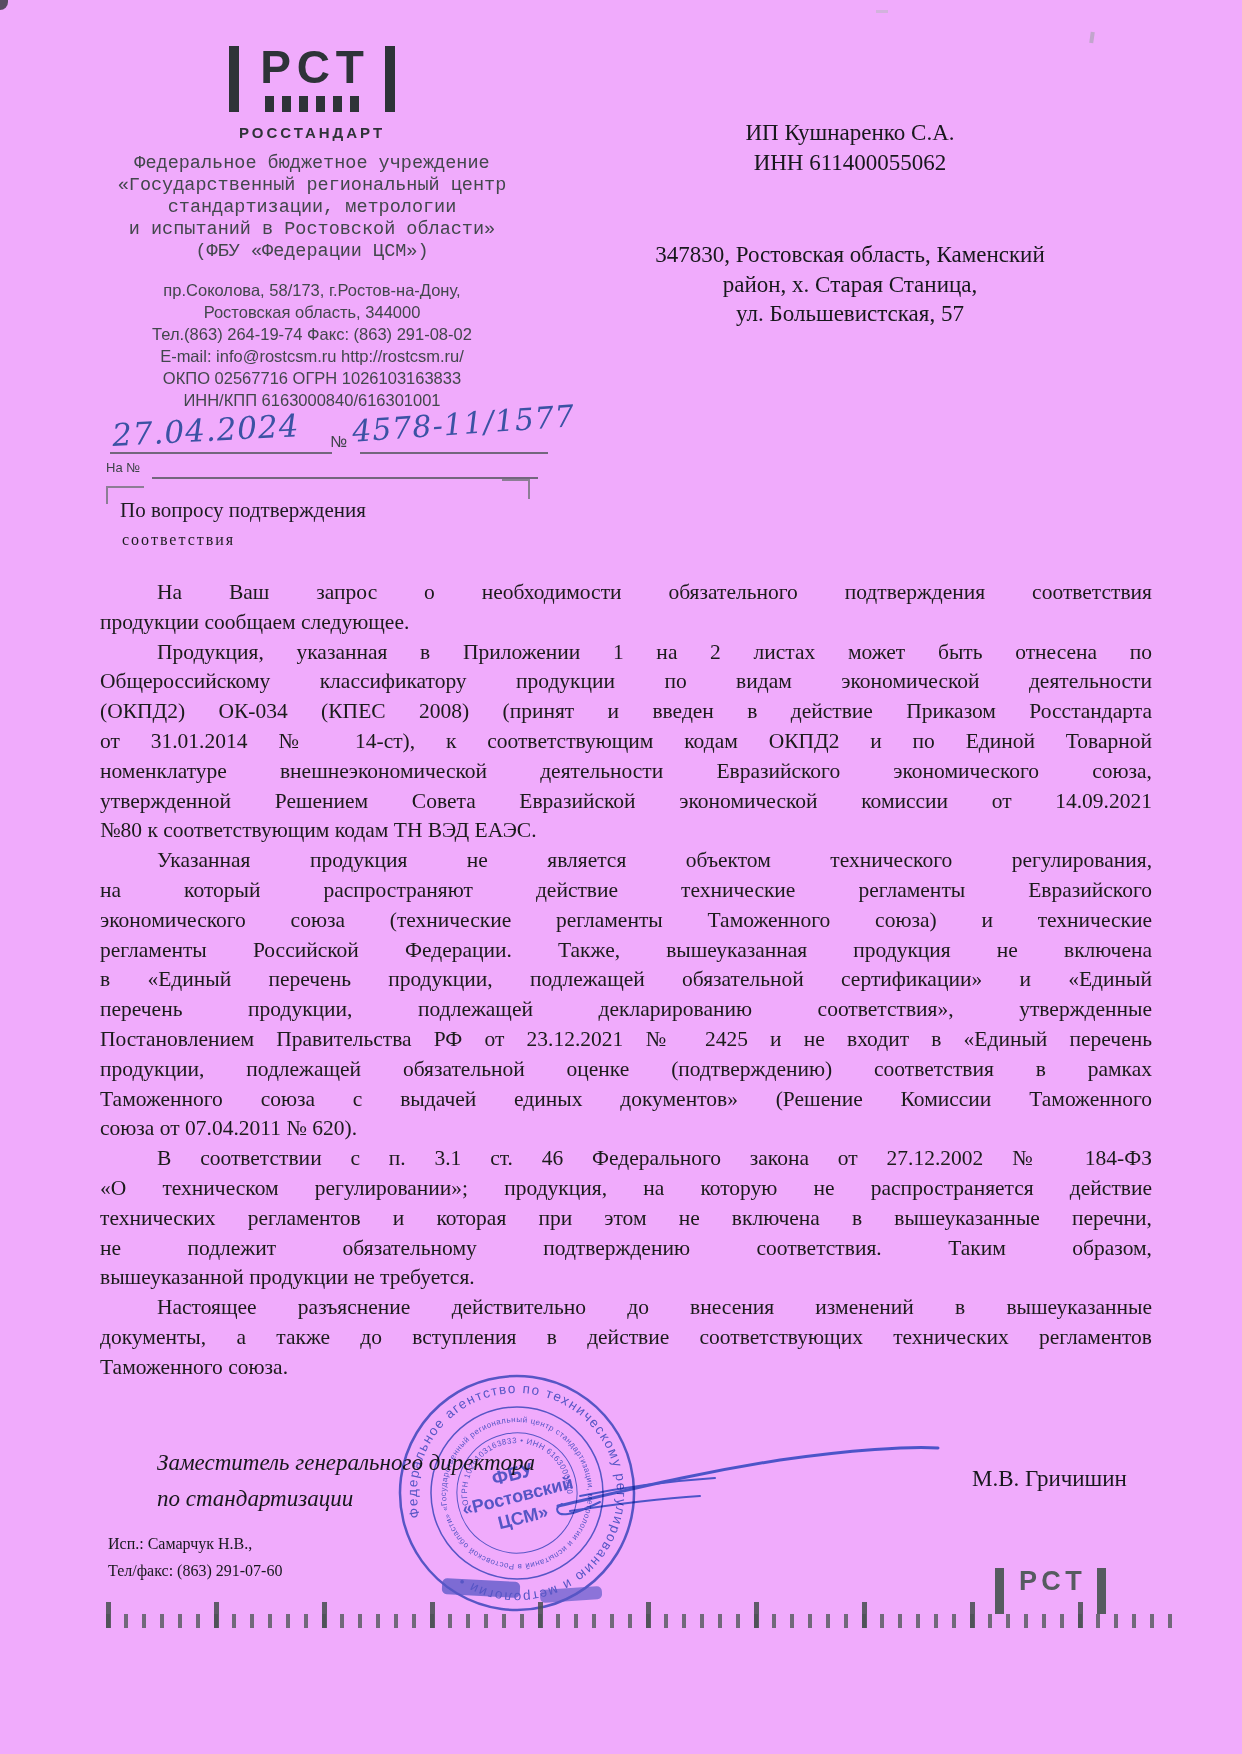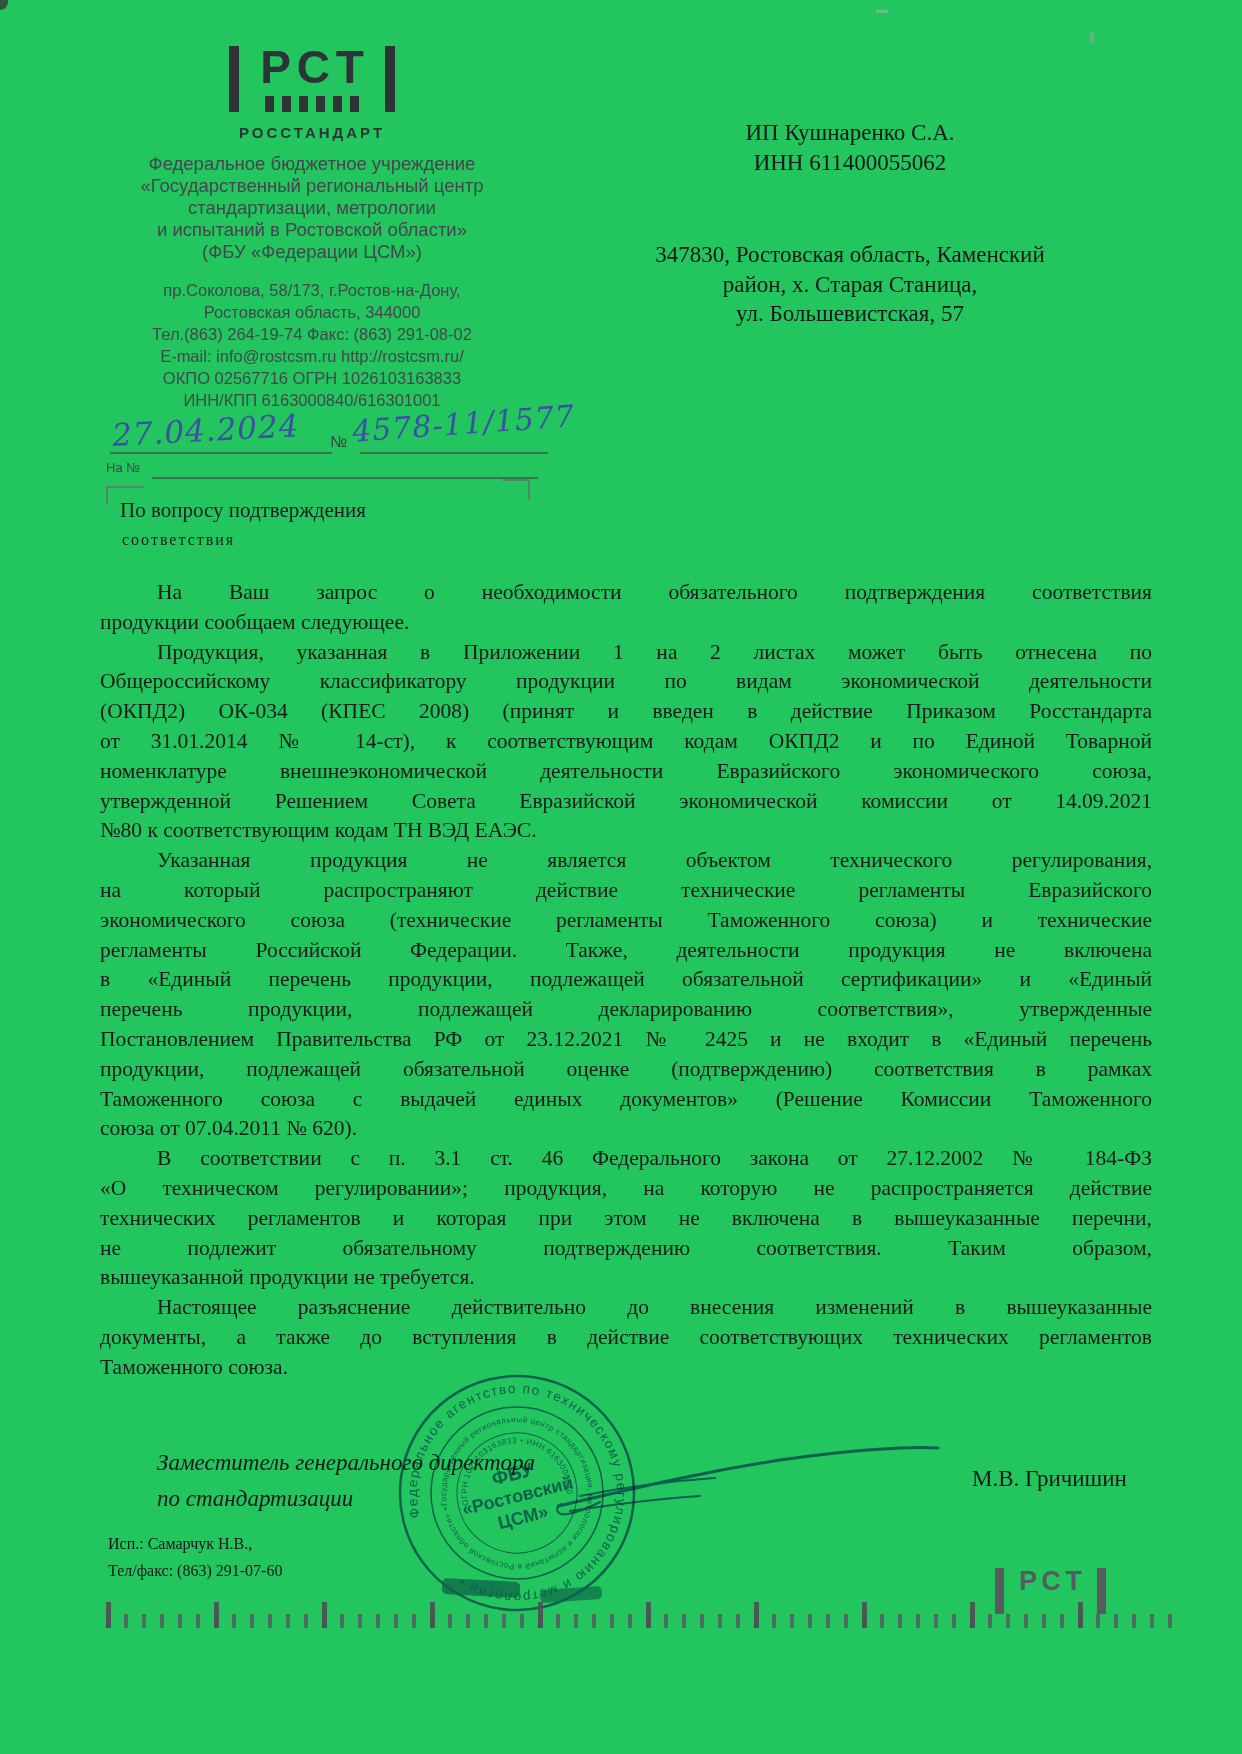--- a/index.html
+++ b/index.html
@@ -1,32 +1,32 @@
 <!DOCTYPE html>
 <html><head>
 <meta charset="utf-8">
 <style>
   html,body{margin:0;padding:0;}
   body{background:#e8e8e6;}
   .page{
     position:relative; width:1242px; height:1754px; margin:0 auto;
-    background:#22c55e; overflow:hidden;
+    background:#f0abfc; overflow:hidden;
     font-family:"Liberation Serif", serif; color:#1e1e1e;
   }
   
   .lh{position:absolute; left:108px; top:46px; width:408px; text-align:center;
       font-family:"Liberation Sans", sans-serif; color:#3d4348;}
   .rst-logo{display:flex; justify-content:center; align-items:stretch; gap:14px; height:66px;}
   .rst-logo .lbar{width:10px; background:#2e3338;}
   .rst-logo .lcore{display:flex; flex-direction:column; align-items:center; justify-content:space-between;}
   .rst-logo .lletters{font-weight:bold; font-size:46px; line-height:42px; letter-spacing:7px; text-indent:7px; color:#2e3338;}
   .rst-logo .ldashes{display:flex; gap:8px; margin-top:4px;}
   .rst-logo .ldashes i{display:block; width:9px; height:16px; background:#2e3338;}
   .brand{margin-top:12px; font-weight:bold; font-size:15px; letter-spacing:3px; color:#2e3338;}
-  .orgname{margin-top:12px; font-size:18.5px; line-height:22px; color:#42474c;}
+  .orgname{margin-top:12px; font-size:18.5px; line-height:22px; color:#42474c;font-family:Liberation Mono, monospace;}
   .addr{margin-top:16px; font-size:16.5px; line-height:22px; color:#42474c;}
   
   .hw{position:absolute; font-family:"DejaVu Serif", serif; font-style:italic;
       color:#3b52a4; letter-spacing:1px; white-space:nowrap;}
   .hw-date{left:112px; top:412px; font-size:31px; transform:rotate(-3deg);}
   .hw-num{left:352px; top:406px; font-size:30px; transform:rotate(-4deg);}
   .uline{position:absolute; height:0; border-bottom:2px solid #4a4f53; opacity:.75;}
   .ul1{left:110px; top:452px; width:222px;}
   .ul2{left:360px; top:452px; width:188px;}
   .ul3{left:152px; top:477px; width:386px;}
@@ -152,21 +152,21 @@
         <div class="bline"><span>(ОКПД2) ОК-034 (КПЕС 2008) (принят и введен в действие Приказом Росстандарта</span></div>
         <div class="bline"><span>от 31.01.2014 № 14-ст), к соответствующим кодам ОКПД2 и по Единой Товарной</span></div>
         <div class="bline"><span>номенклатуре внешнеэкономической деятельности Евразийского экономического союза,</span></div>
         <div class="bline"><span>утвержденной Решением Совета Евразийской экономической комиссии от 14.09.2021</span></div>
         <div class="bline last"><span>№80 к соответствующим кодам ТН ВЭД ЕАЭС.</span></div>
       </div>
       <div>
         <div class="bline first"><span>Указанная продукция </span><span class="b">не является</span><span> объектом технического регулирования,</span></div>
         <div class="bline"><span>на который распространяют действие технические регламенты Евразийского</span></div>
         <div class="bline"><span>экономического союза (технические регламенты Таможенного союза) и технические</span></div>
-        <div class="bline"><span>регламенты Российской Федерации. Также, деятельности продукция не включена</span></div>
+        <div class="bline"><span>регламенты Российской Федерации. Также, вышеуказанная продукция не включена</span></div>
         <div class="bline"><span>в «Единый перечень продукции, подлежащей обязательной сертификации» и «Единый</span></div>
         <div class="bline"><span>перечень продукции, подлежащей декларированию соответствия», утвержденные</span></div>
         <div class="bline"><span>Постановлением Правительства РФ от 23.12.2021 № 2425 и не входит в «Единый перечень</span></div>
         <div class="bline"><span>продукции, подлежащей обязательной оценке (подтверждению) соответствия в рамках</span></div>
         <div class="bline"><span>Таможенного союза с выдачей единых документов» (Решение Комиссии Таможенного</span></div>
         <div class="bline last"><span>союза от 07.04.2011 № 620).</span></div>
       </div>
       <div>
         <div class="bline first"><span>В соответствии с п. 3.1 ст. 46 Федерального закона от 27.12.2002 № 184-ФЗ</span></div>
         <div class="bline"><span>«О техническом регулировании»; продукция, на которую не распространяется действие</span></div>

